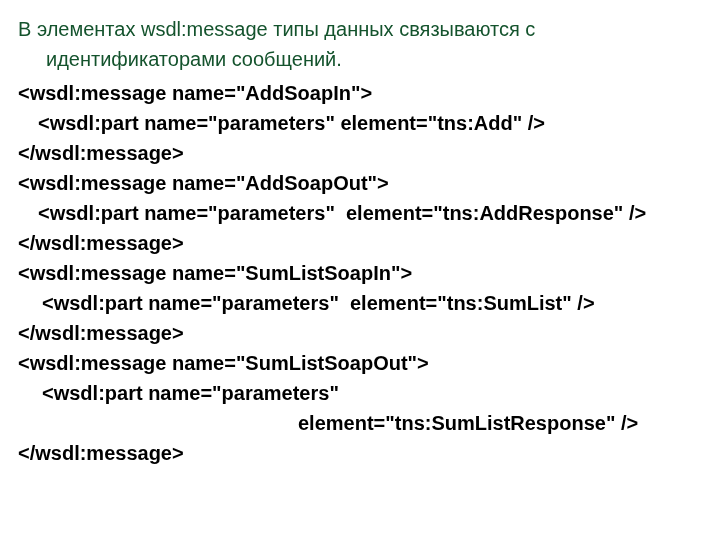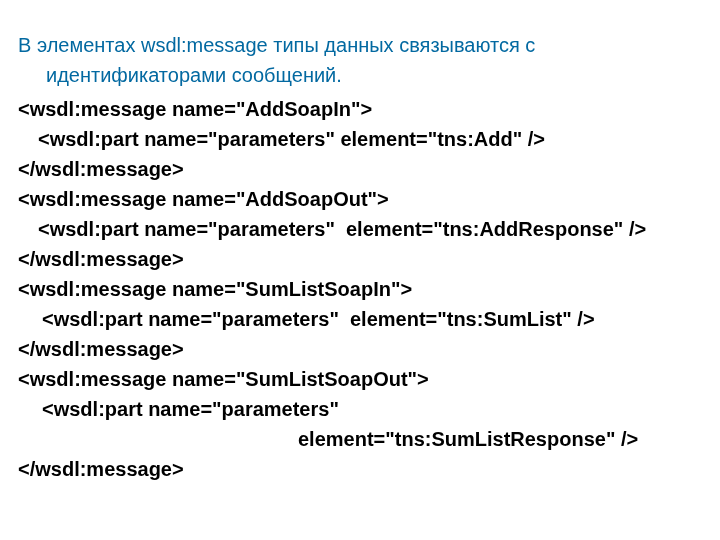--- a/index.html
+++ b/index.html
@@ -10,22 +10,22 @@
       box-sizing: border-box;
       font-family: Arial, Helvetica, sans-serif;
       font-size: 20px;
       line-height: 1.5;
       color: #000;
       background: #fff;
     }
     .intro {
       font-family: Arial, Helvetica, sans-serif;
       font-size: 20px;
-      color: #0369a1;
-      margin: 16px 0 4px 0;
+      color: #14532d;
+      margin: 0 0 4px 0;
       padding-left: 0;
       text-indent: -28px;
       margin-left: 28px;
     }
     .code-line {
       font-family: Arial, Helvetica, sans-serif;
       font-size: 20px;
       font-weight: bold;
       color: #000;
       white-space: pre;

